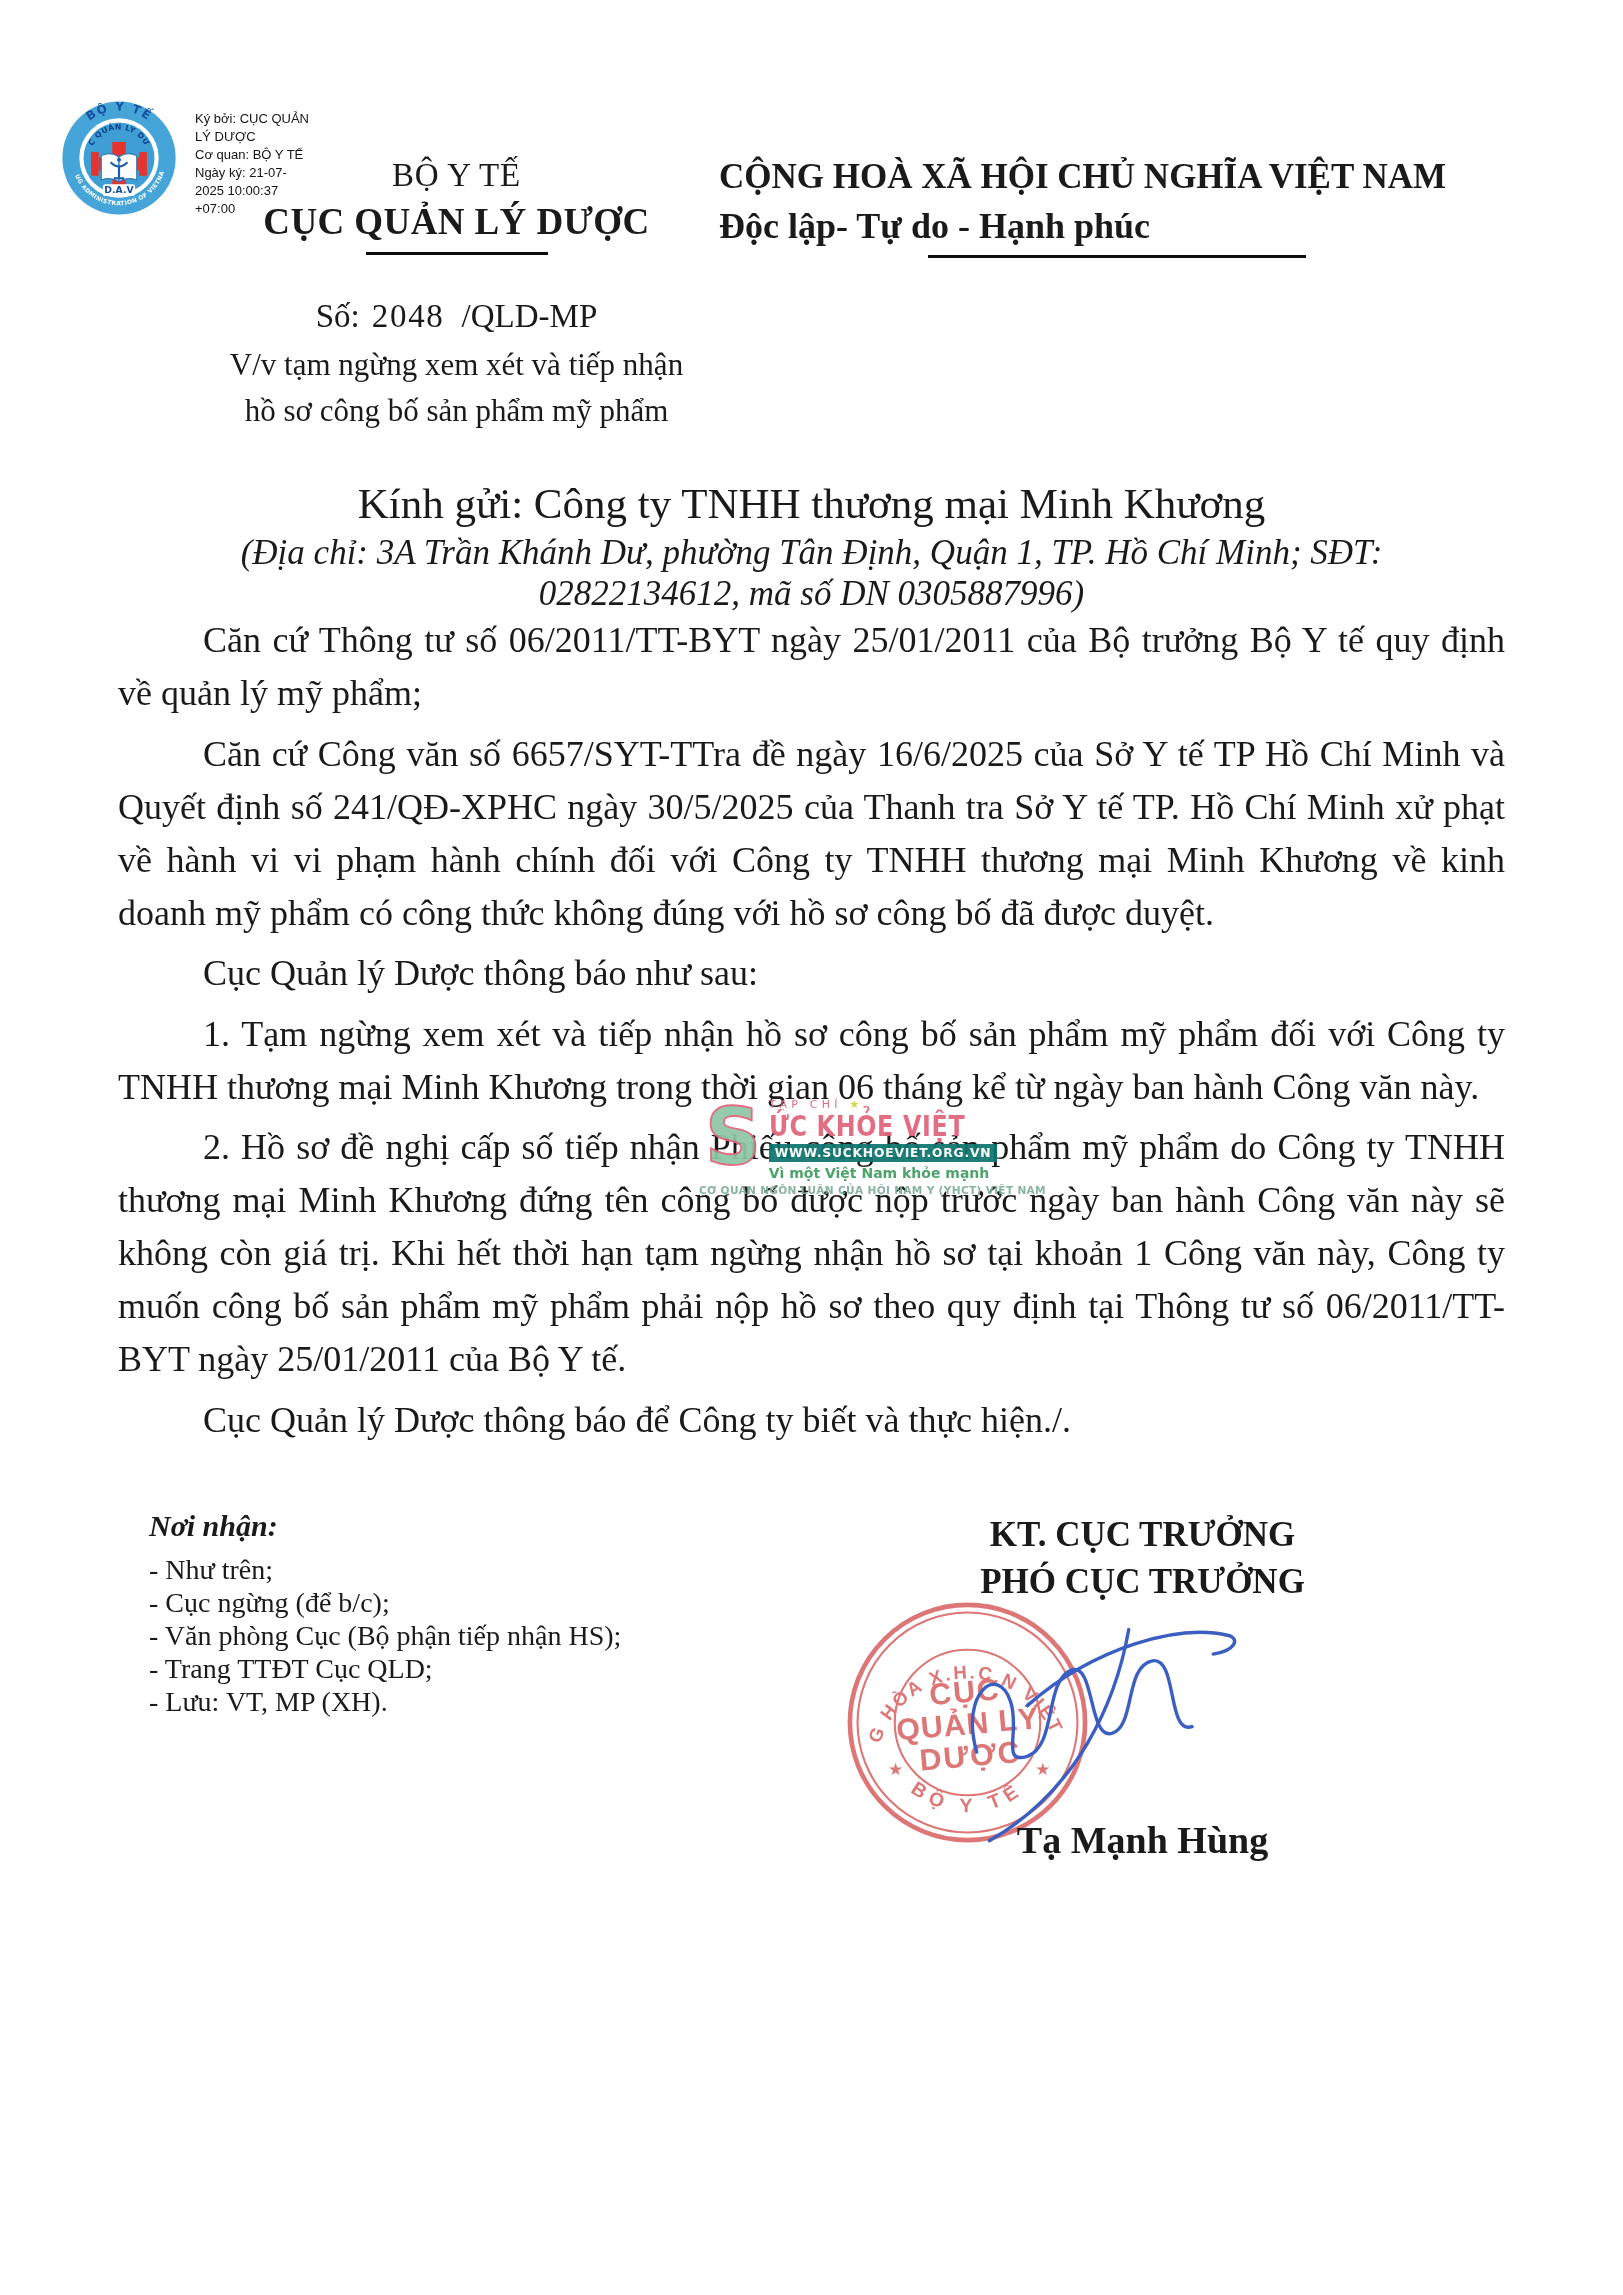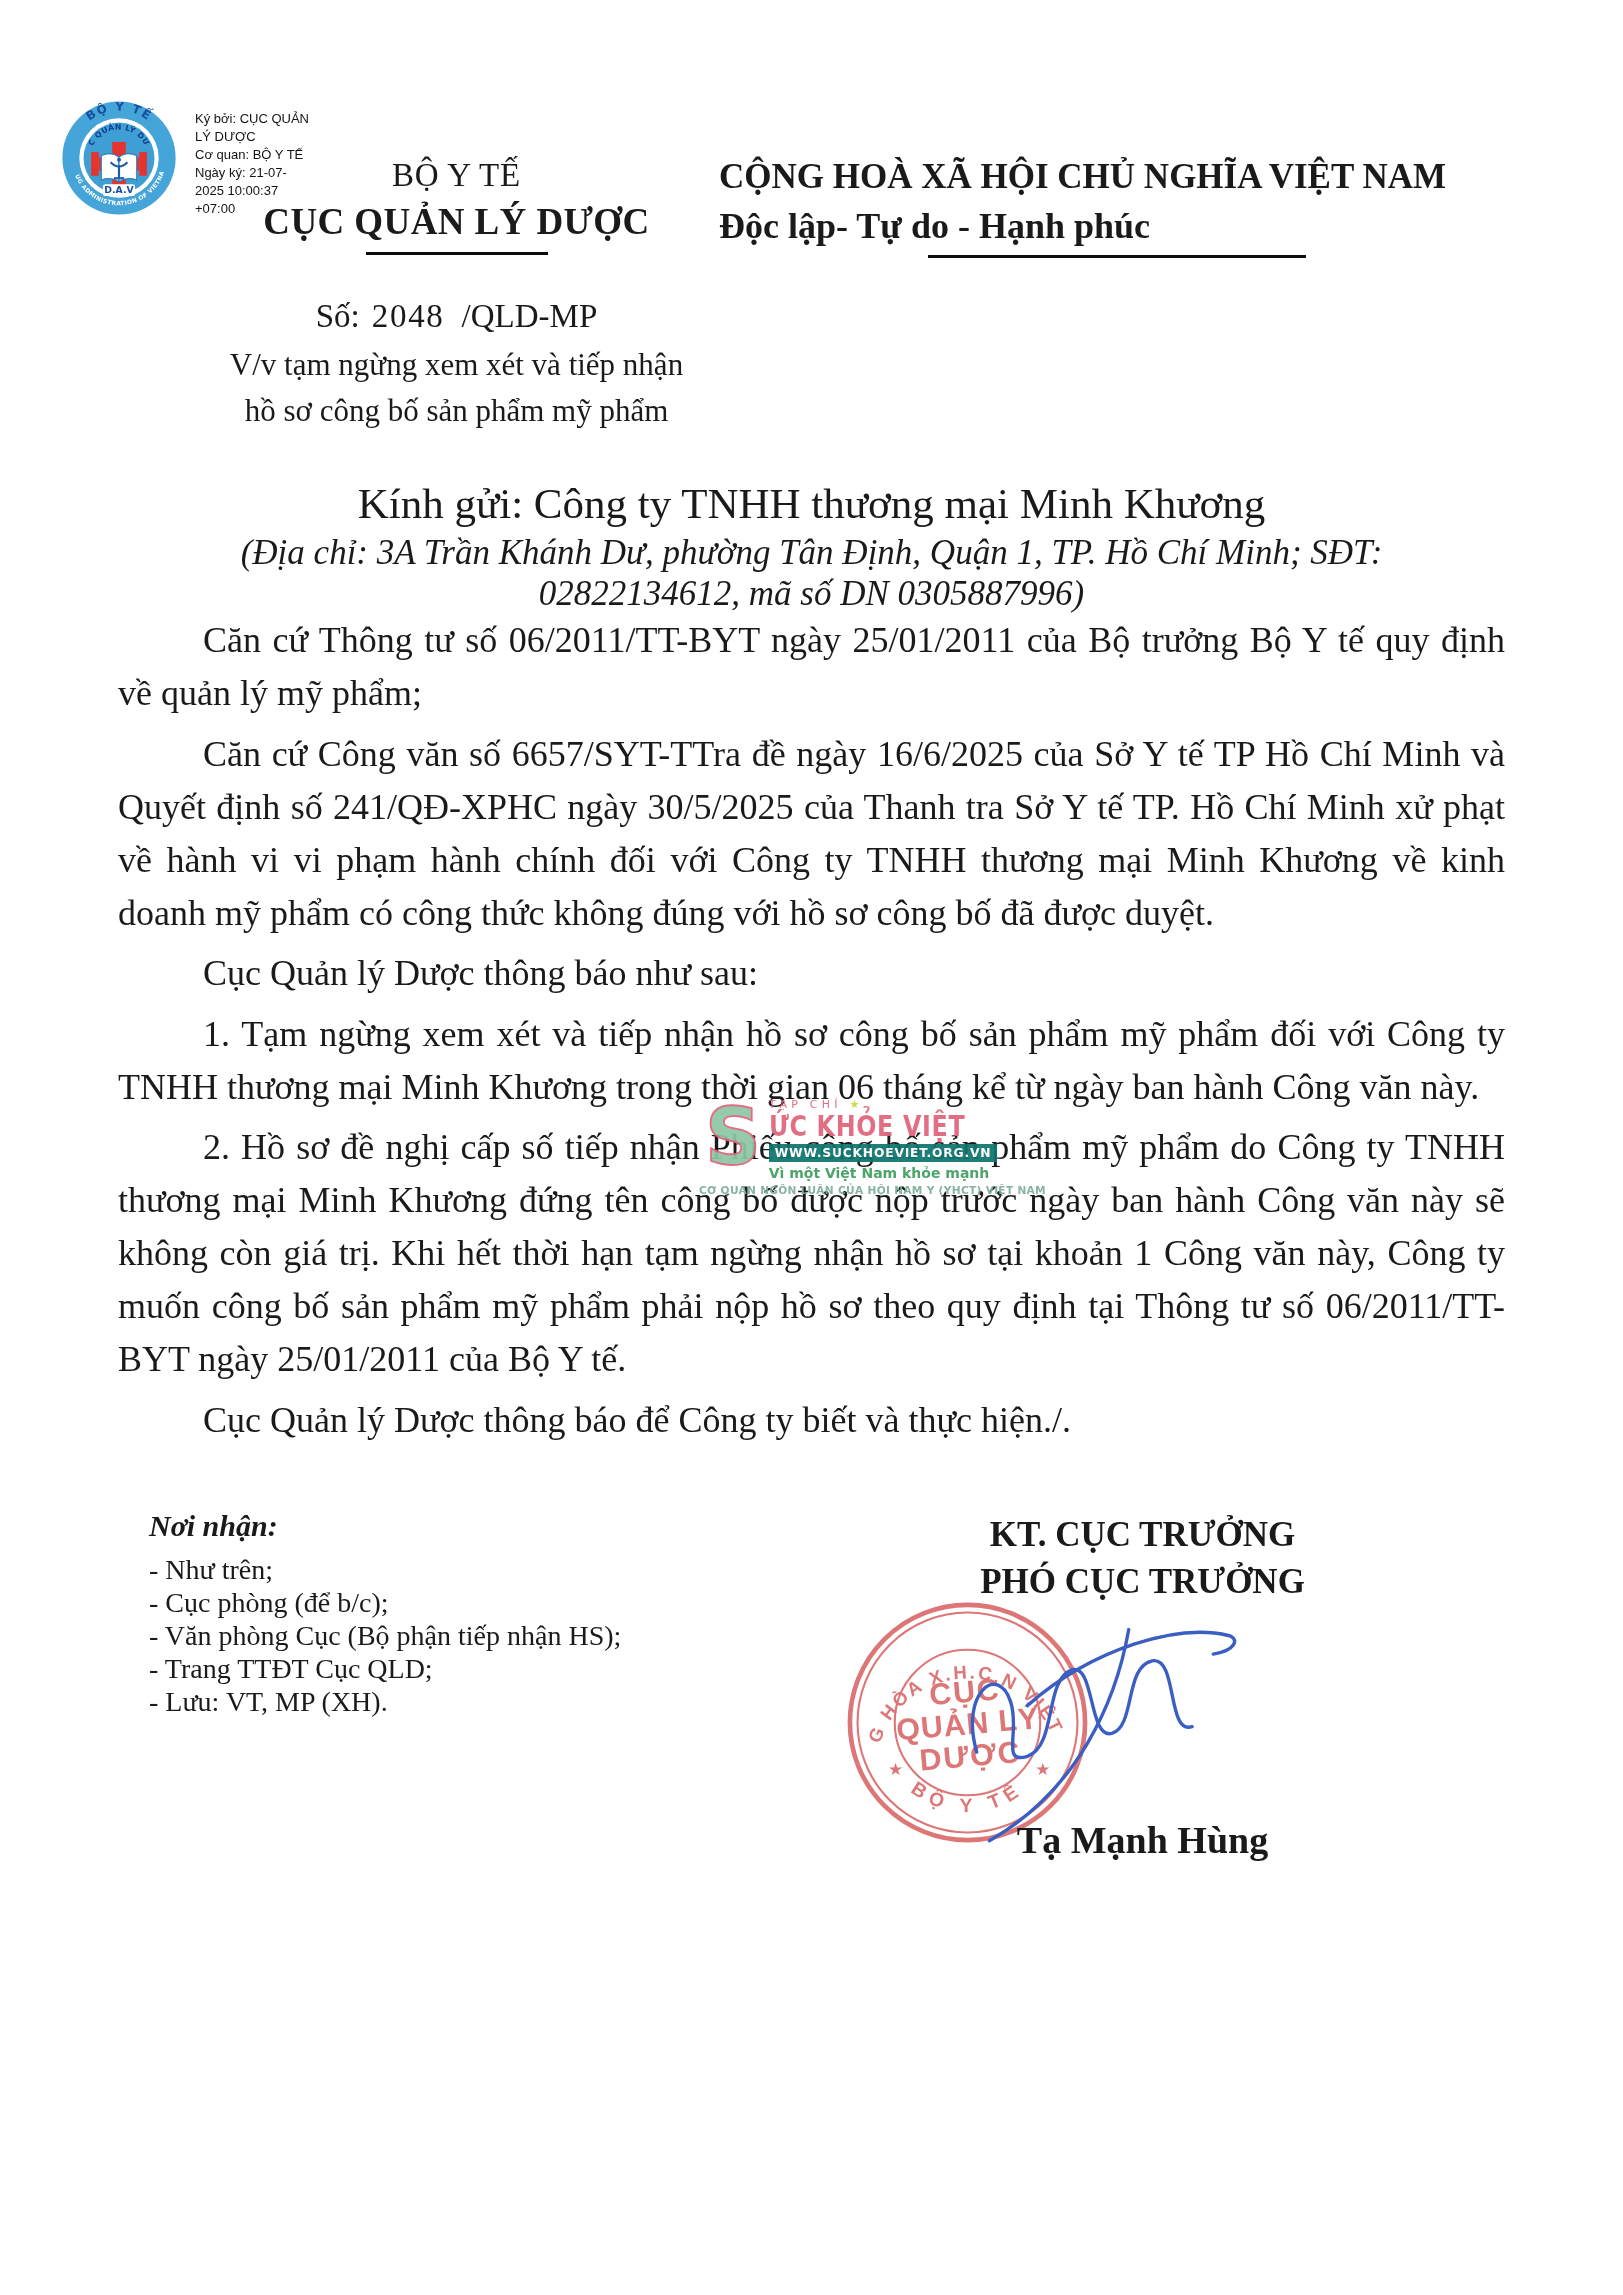--- a/index.html
+++ b/index.html
@@ -159,21 +159,21 @@
         <div class="wm-slogan">Vì một Việt Nam khỏe mạnh</div>
       </div>
     </div>
     <div class="wm-org">CƠ QUAN NGÔN LUẬN CỦA HỘI NAM Y (YHCT) VIỆT NAM</div>
   </div>
 
   <div class="abs noi-nhan">
     <div class="lbl">Nơi nhận:</div>
     <ul>
       <li>- Như trên;</li>
-      <li>- Cục phòng (để b/c);</li>
+      <li>- Cục ngừng (để b/c);</li>
       <li>- Văn phòng Cục (Bộ phận tiếp nhận HS);</li>
       <li>- Trang TTĐT Cục QLD;</li>
       <li>- Lưu: VT, MP (XH).</li>
     </ul>
   </div>
 
   <div class="abs signer">
     <div class="t">KT. CỤC TRƯỞNG</div>
     <div class="t">PHÓ CỤC TRƯỞNG</div>
   </div>

